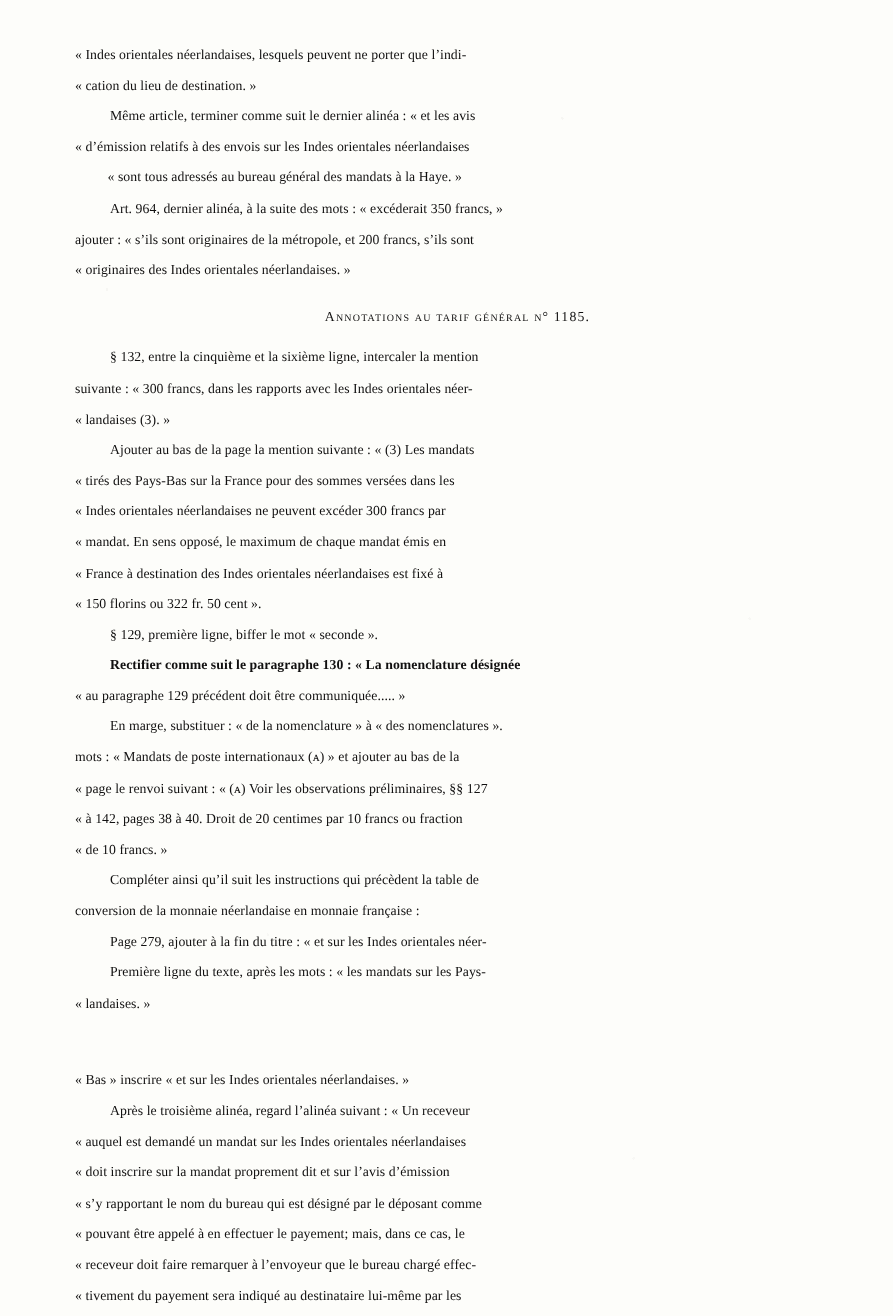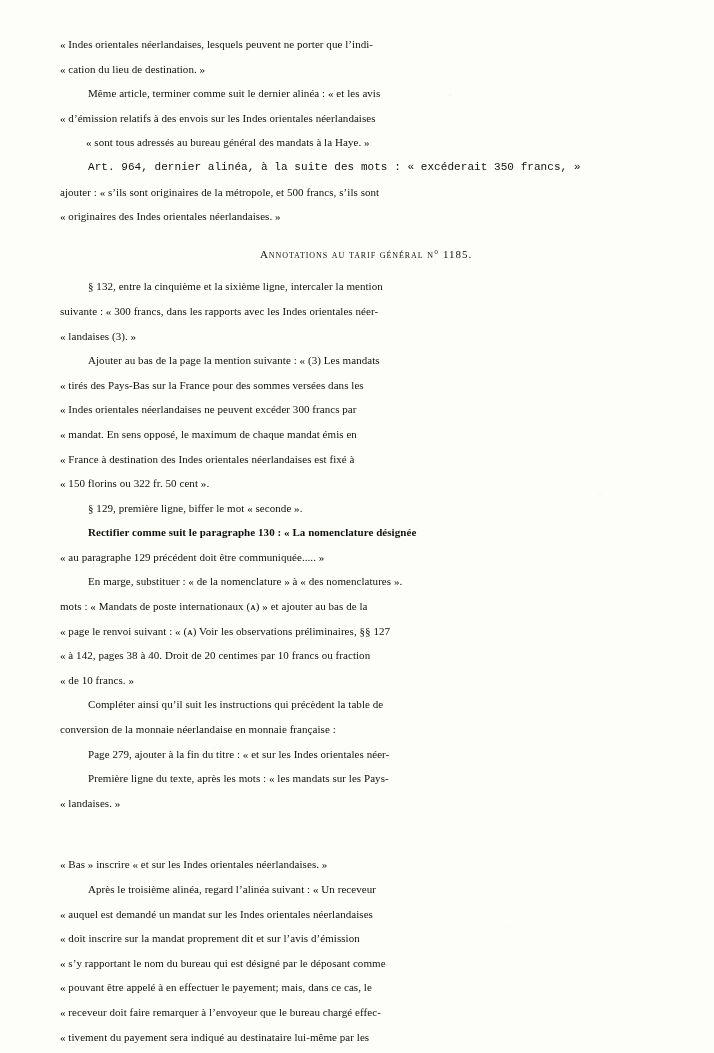--- a/index.html
+++ b/index.html
@@ -65,22 +65,22 @@
 <div class="paper-grain"></div>
 
 <div class="page">
 
   <div>
     <span class="line" style="word-spacing: 0px;">« Indes orientales néerlandaises, lesquels peuvent ne porter que l’indi-</span>
     <span class="line" style="word-spacing: 0px;">« cation du lieu de destination. »</span>
     <span class="line" style="padding-left: 28px; word-spacing: 0px;">Même article, terminer comme suit le dernier alinéa : « et les avis</span>
     <span class="line" style="word-spacing: 0px;">« d’émission relatifs à des envois sur les Indes orientales néerlandaises</span>
     <span class="line" style="word-spacing: 0px; margin-left: 26px;">« sont tous adressés au bureau général des mandats à la Haye. »</span>
-    <span class="line" style="padding-left: 28px; word-spacing: 0px; font-family: Liberation Mono, monospace;">Art. 964, dernier alinéa, à la suite des mots : « excéderait 350 francs, »</span>
-    <span class="line" style="word-spacing: 0px;">ajouter : « s’ils sont originaires de la métropole, et 500 francs, s’ils sont</span>
+    <span class="line" style="padding-left: 28px; word-spacing: 0px;">Art. 964, dernier alinéa, à la suite des mots : « excéderait 350 francs, »</span>
+    <span class="line" style="word-spacing: 0px;">ajouter : « s’ils sont originaires de la métropole, et 200 francs, s’ils sont</span>
     <span class="line" style="word-spacing: 0px;">« originaires des Indes orientales néerlandaises. »</span>
   </div>
 
   <div class="heading">Annotations au tarif général n° 1185.</div>
 
   <div>
     <span class="line" style="padding-left: 28px; word-spacing: 0px;">§ 132, entre la cinquième et la sixième ligne, intercaler la mention</span>
     <span class="line" style="word-spacing: 0px;">suivante : « 300 francs, dans les rapports avec les Indes orientales néer-</span>
     <span class="line" style="word-spacing: 0px;">« landaises (3). »</span>
     <span class="line" style="padding-left: 28px; word-spacing: 0px;">Ajouter au bas de la page la mention suivante : « (3) Les mandats</span>

